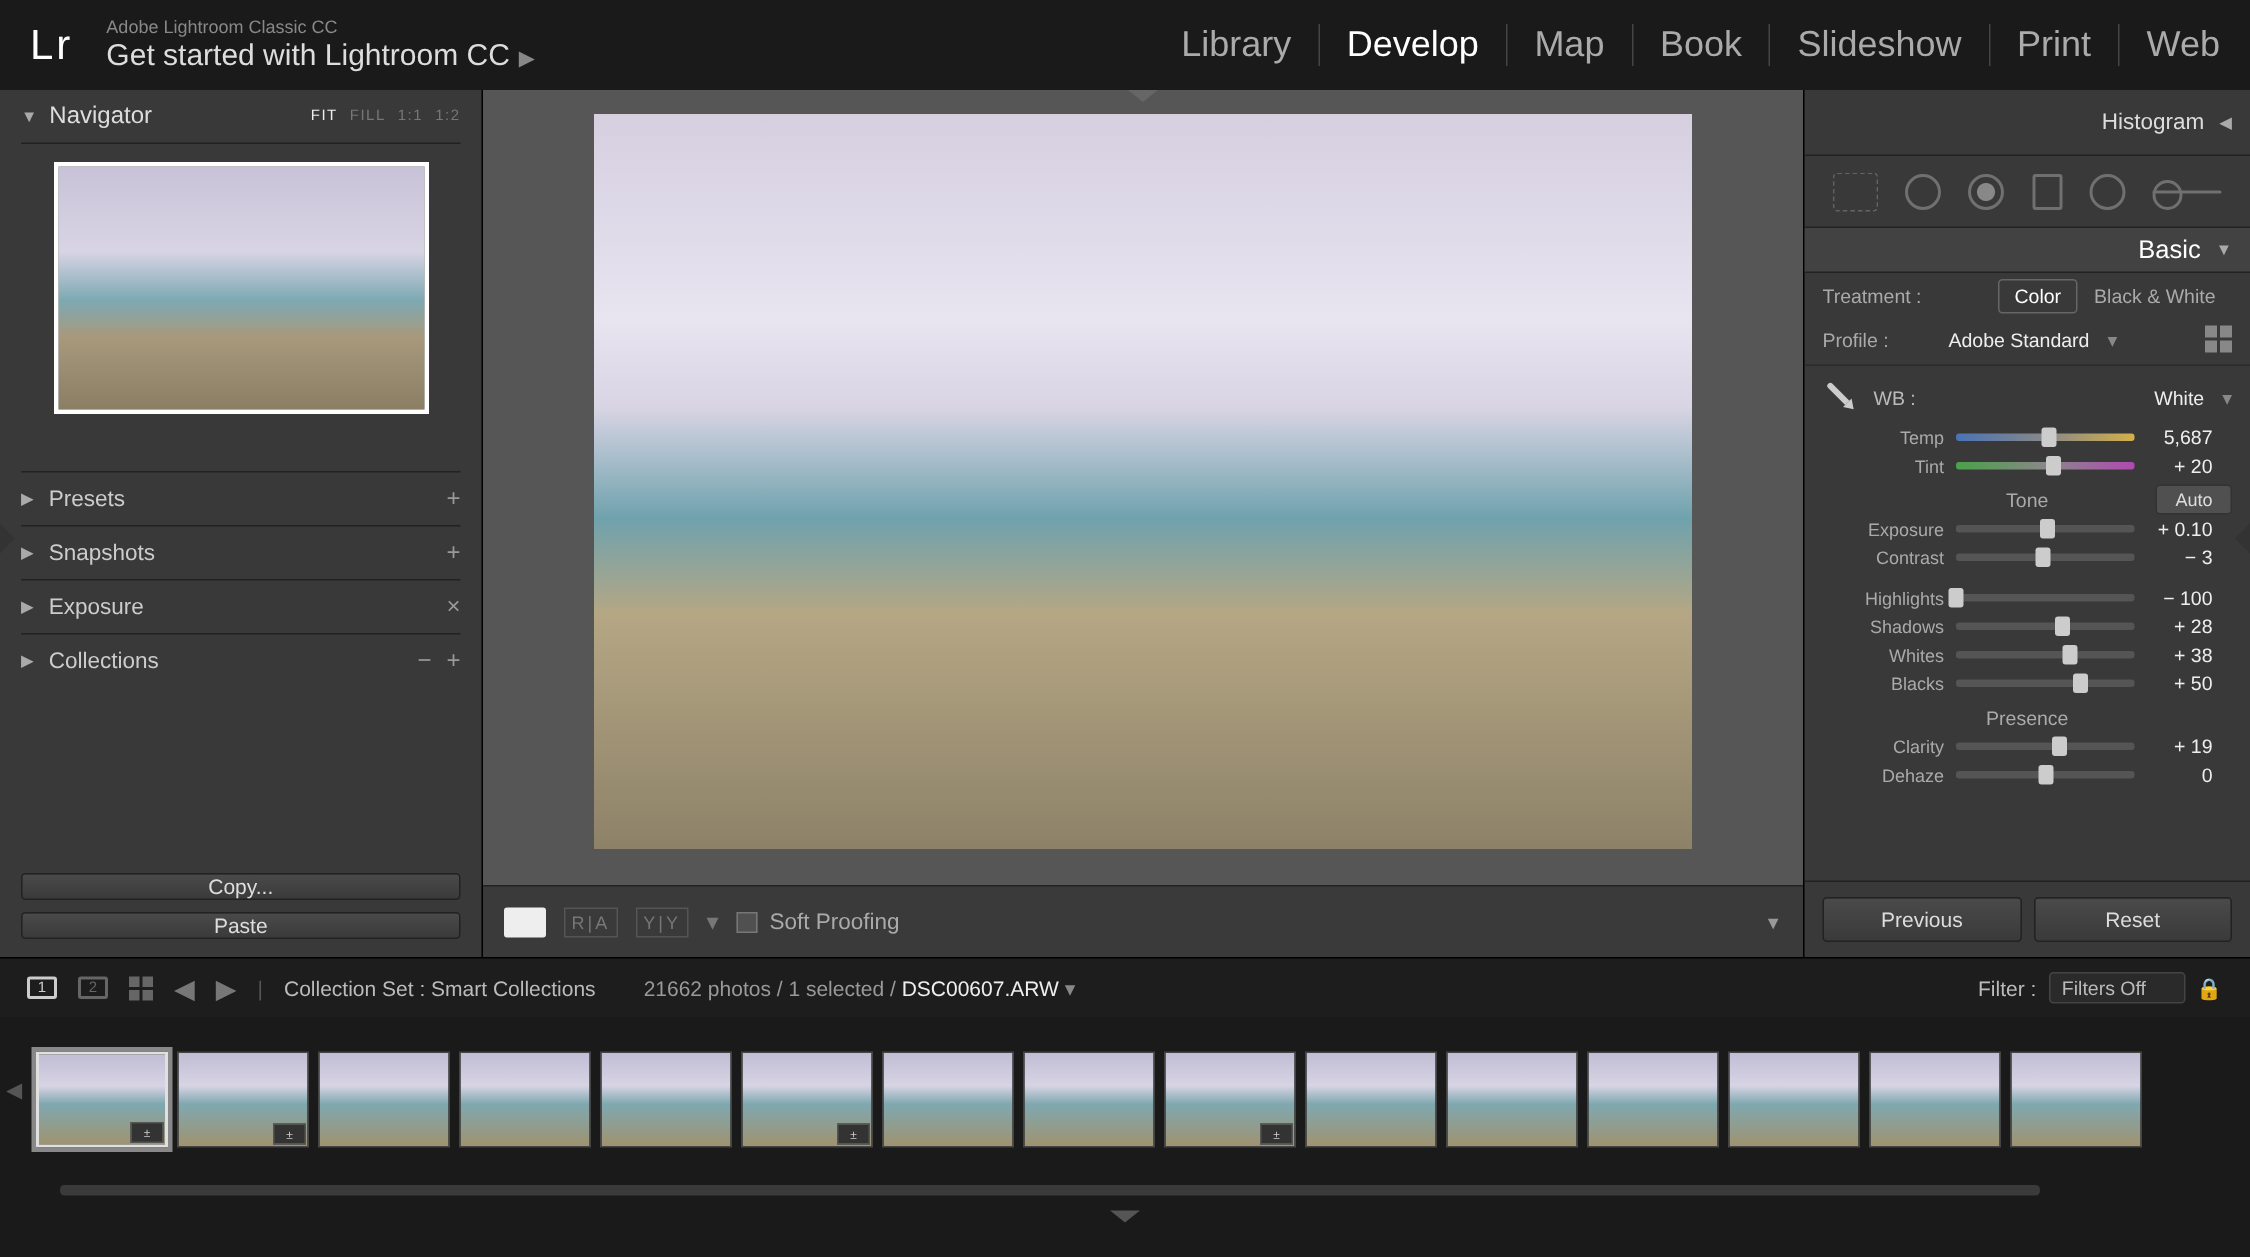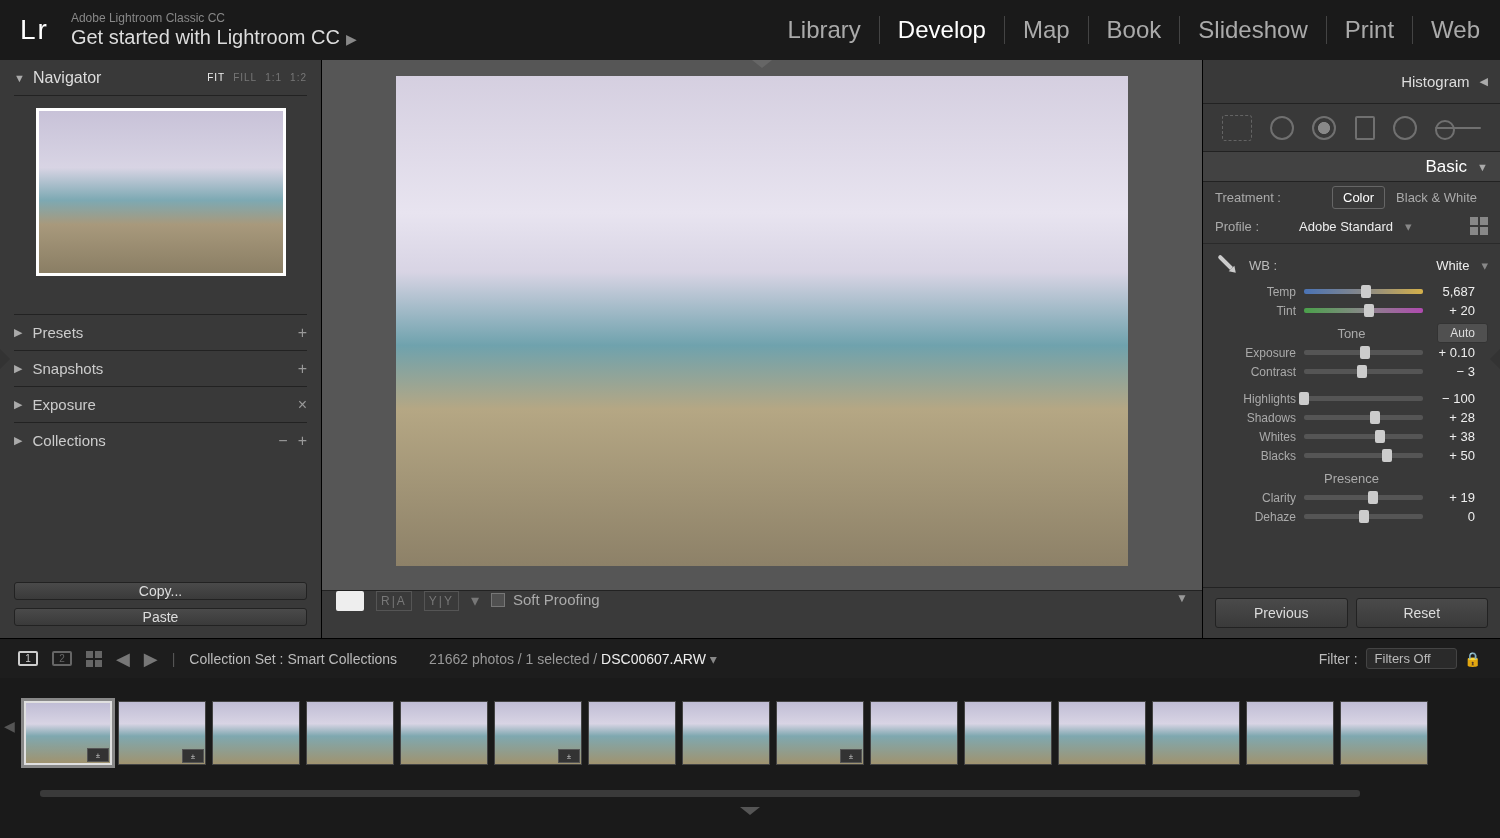--- a/index.html
+++ b/index.html
@@ -35,21 +35,21 @@
 .collapsible .tri { font-size: 11px; margin-right: 10px; color: #aaa; }
 .collapsible .tools { margin-left: auto; color: #999; font-size: 16px; display: flex; gap: 10px; }
 .left-spacer { flex: 1; }
 .left-bottom { display: flex; gap: 8px; padding-bottom: 12px; flex-direction: column; }
 .btn { flex: 1; height: 30px; background: linear-gradient(#4a4a4a,#3a3a3a); border: 1px solid #222; color: #ddd; font-size: 14px; border-radius: 3px; display: flex; align-items: center; justify-content: center; cursor: pointer; }
 
 
 .center { flex: 1; background: #565656; display: flex; flex-direction: column; align-items: center; }
 .center-collapse { width: 0; height: 0; border-left: 10px solid transparent; border-right: 10px solid transparent; border-top: 8px solid #666; margin-top: 0; }
 .canvas { margin-top: 8px; width: 732px; height: 490px; background: linear-gradient(to bottom, #d5cfe0 0%, #e8e4f0 28%, #d8d4e4 40%, #6fa2ad 55%, #b5a784 68%, #8d8168 100%); position: relative; }
-.loupestrip { width: 100%; height: 48px; margin-top: auto; background: #3a3a3a; border-top: 1px solid #222; display: flex; align-items: flex-start; padding: 0 14px; gap: 12px; }
+.loupestrip { width: 100%; height: 48px; margin-top: auto; background: #3a3a3a; border-top: 1px solid #222; display: flex; align-items: center; padding: 0 14px; gap: 12px; }
 .loupe-icon { width: 28px; height: 20px; border: 2px solid #eee; background: #eee; border-radius: 2px; }
 .small-icons { display: flex; gap: 2px; border: 1px solid #555; padding: 2px 4px; color: #777; font-size: 12px; letter-spacing: 2px; }
 .chev-dn { margin-left: auto; color: #999; font-size: 12px; }
 .soft-proof { display: flex; align-items: center; gap: 8px; color: #aaa; font-size: 15px; }
 .checkbox { width: 14px; height: 14px; border: 1px solid #777; background: #505050; }
 
 
 .right { width: 298px; background: #393939; border-left: 1px solid #000; display: flex; flex-direction: column; font-size: 13px; color: #bbb; overflow: hidden; }
 .right-head { display: flex; align-items: center; height: 44px; padding: 0 12px; justify-content: flex-end; color: #ddd; font-size: 15px; gap: 10px; border-bottom: 1px solid #222; }
 .right-head .tri { color: #aaa; font-size: 11px; }

